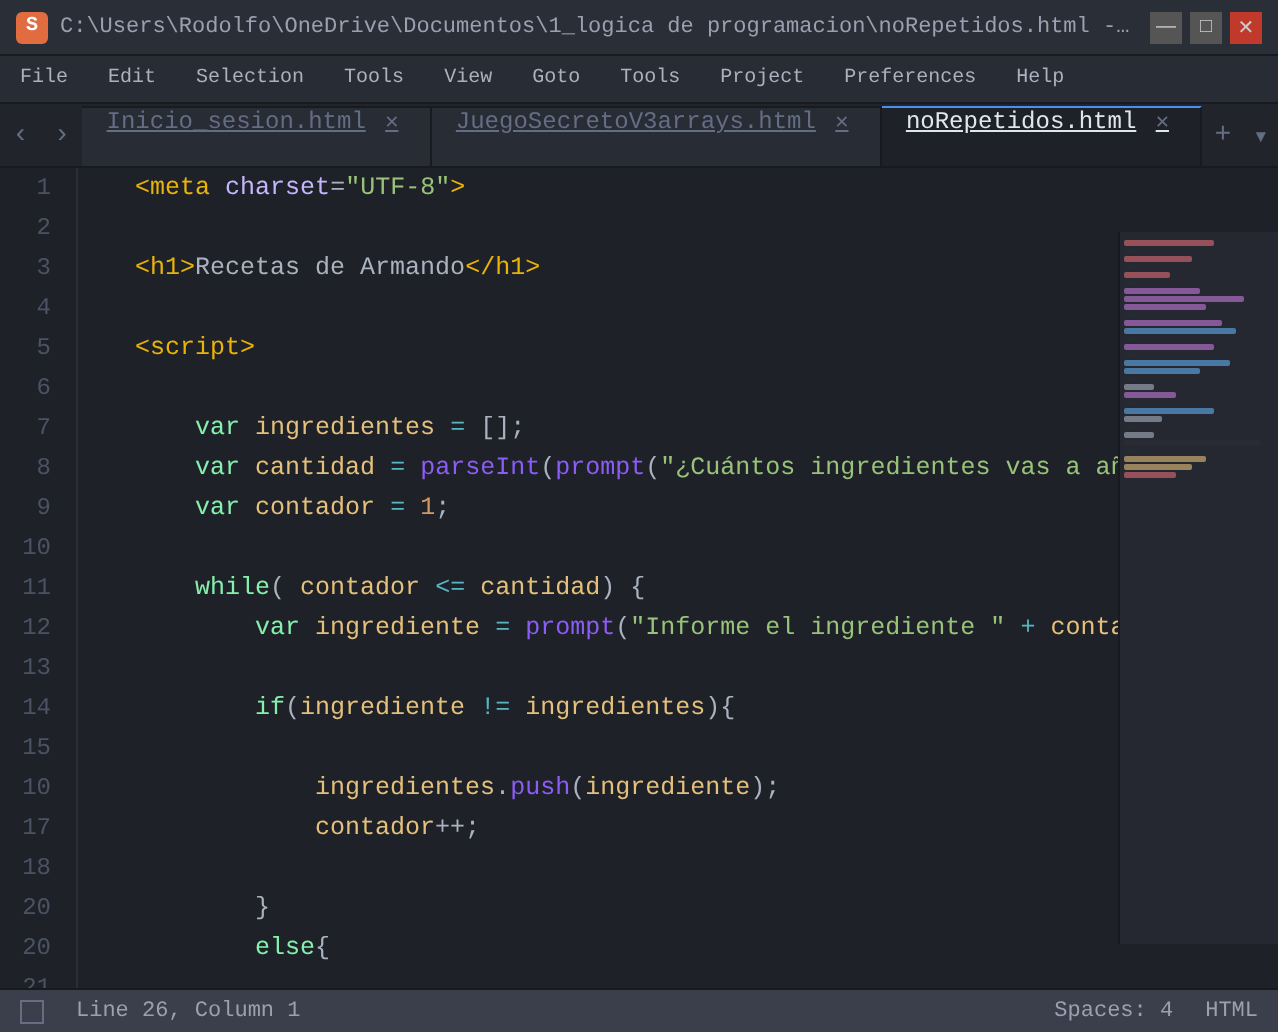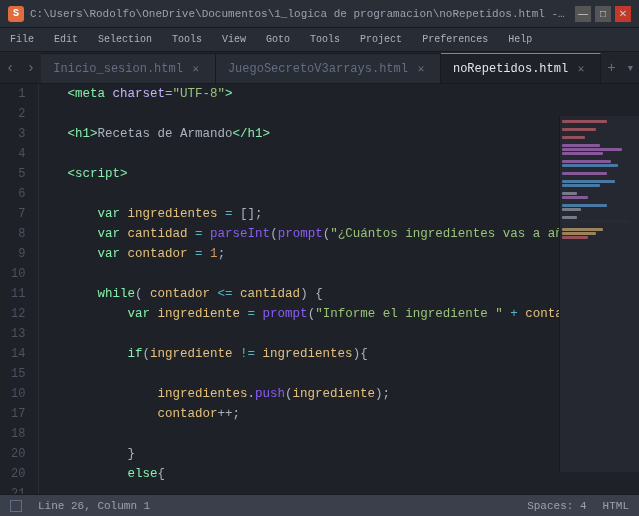--- a/index.html
+++ b/index.html
@@ -84,30 +84,30 @@
       display: flex;
       align-items: flex-end;
       flex-shrink: 0;
       border-bottom: 1px solid #181a1f;
       position: relative;
     }
     .tab {
       height: 30px;
       padding: 0 12px;
       display: flex;
-      align-items: center;
       gap: 6px;
       font-size: 12px;
       color: #636d83;
       background: #282c34;
       border-right: 1px solid #181a1f;
       border-top: 1px solid #181a1f;
       cursor: pointer;
       white-space: nowrap;
       position: relative;
+      text-decoration: underline;
     }
     .tab.active {
       background: #1e2228;
       color: #e0e6f0;
       border-top: 1px solid #4b8ef1;
     }
     .tab-close {
       font-size: 11px;
       color: #636d83;
       cursor: pointer;
@@ -205,21 +205,21 @@
       vertical-align: middle;
       color: #abb2bf;
     }
 
     
     .kw { color: #86efac; }         
     .fn { color: #8b5cf6; }         
     .str { color: #98c379; }        
     .num { color: #d19a66; }        
     .op { color: #56b6c2; }         
-    .tag { color: #86efac; }        
+    .tag { color: #eab308; }        
     .attr { color: #c4b5fd; }
     .var-name { color: #e5c07b; }
     .plain { color: #abb2bf; }
 
     
     #status-bar {
       background: #3a3f4b;
       height: 22px;
       display: flex;
       align-items: center;

